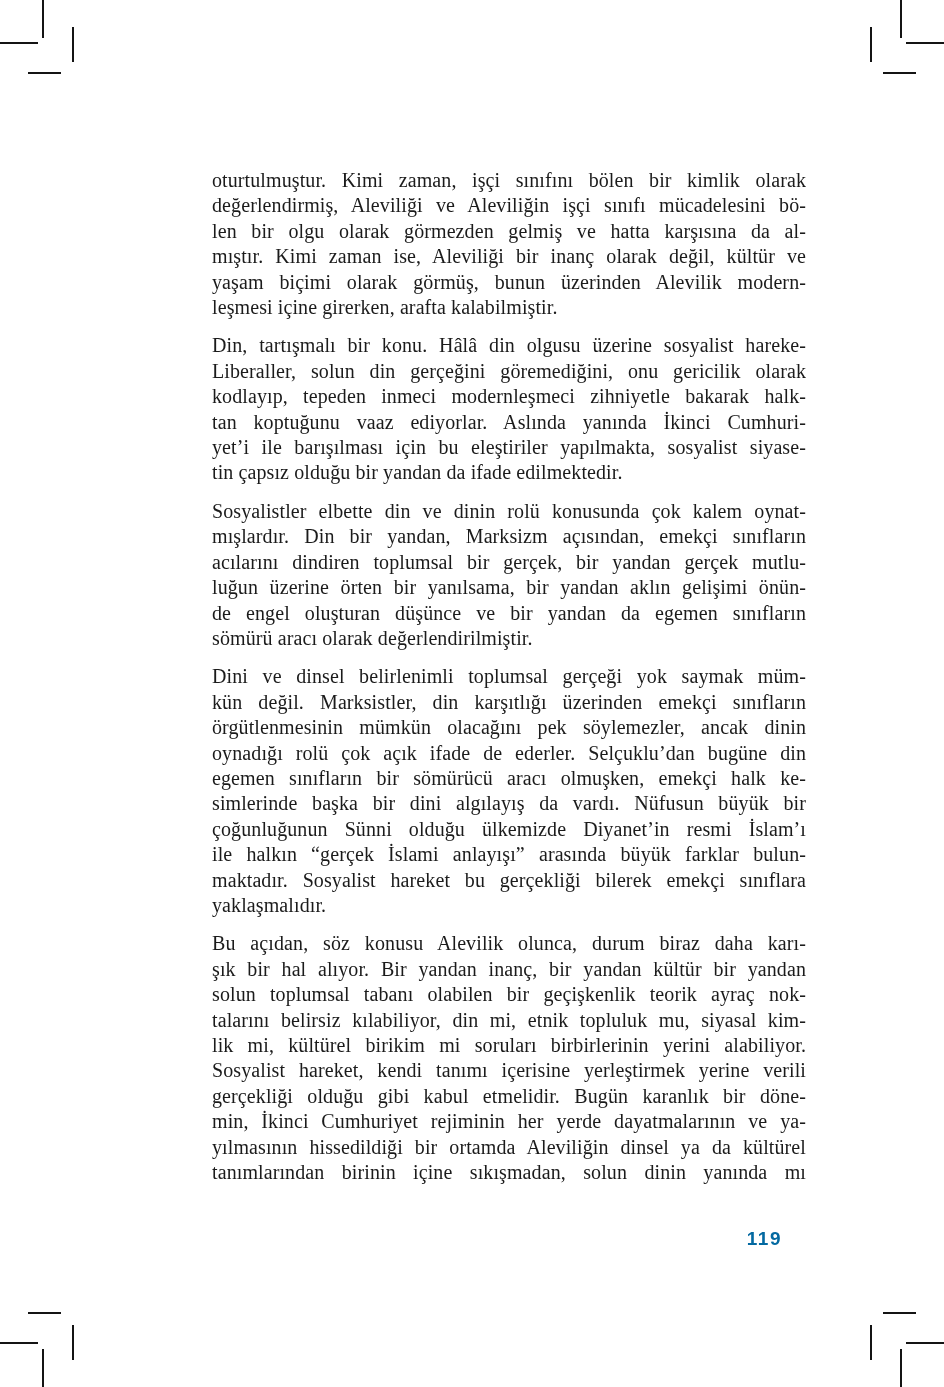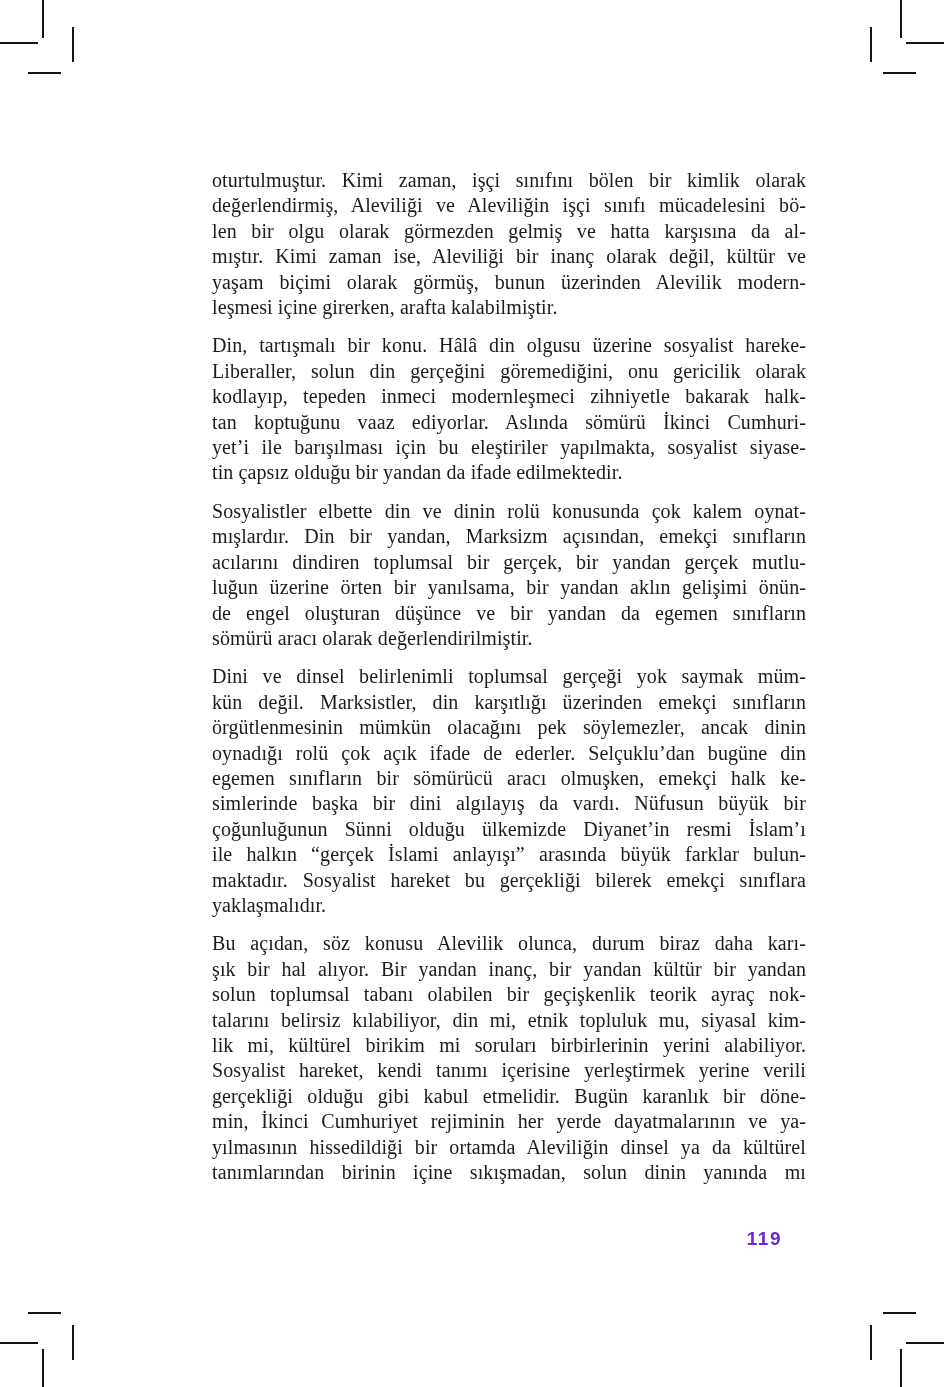--- a/index.html
+++ b/index.html
@@ -50,21 +50,21 @@
   .page-number {
     position: absolute;
     top: 1228px;
     left: 192px;
     width: 590px;
     text-align: right;
     font-family: "Liberation Sans", "DejaVu Sans", sans-serif;
     font-weight: bold;
     font-size: 19px;
     letter-spacing: 1.5px;
-    color: #6d28d9;
+    color: #0369a1;
   }
 </style>
 </head>
 <body>
 
 <div class="page">
 
   <div class="mark" style="left:42px;  top:0;      width:2px;  height:38px;"></div>
   <div class="mark" style="left:0;     top:42px;   width:38px; height:2px;"></div>
   <div class="mark" style="left:72px;  top:27px;   width:2px;  height:35px;"></div>
@@ -91,21 +91,21 @@
         <div class="line">değerlendirmiş, Aleviliği ve Aleviliğin işçi sınıfı mücadelesini bö-</div>
         <div class="line">len bir olgu olarak görmezden gelmiş ve hatta karşısına da al-</div>
         <div class="line">mıştır. Kimi zaman ise, Aleviliği bir inanç olarak değil, kültür ve</div>
         <div class="line">yaşam biçimi olarak görmüş, bunun üzerinden Alevilik modern-</div>
         <div class="line flush-last">leşmesi içine girerken, arafta kalabilmiştir.</div>
       </div>
       <div class="paragraph">
         <div class="line">Din, tartışmalı bir konu. Hâlâ din olgusu üzerine sosyalist hareke-</div>
         <div class="line">Liberaller, solun din gerçeğini göremediğini, onu gericilik olarak</div>
         <div class="line">kodlayıp, tepeden inmeci modernleşmeci zihniyetle bakarak halk-</div>
-        <div class="line">tan koptuğunu vaaz ediyorlar. Aslında sömürü İkinci Cumhuri-</div>
+        <div class="line">tan koptuğunu vaaz ediyorlar. Aslında yanında İkinci Cumhuri-</div>
         <div class="line">yet’i ile barışılması için bu eleştiriler yapılmakta, sosyalist siyase-</div>
         <div class="line flush-last">tin çapsız olduğu bir yandan da ifade edilmektedir.</div>
       </div>
       <div class="paragraph">
         <div class="line">Sosyalistler elbette din ve dinin rolü konusunda çok kalem oynat-</div>
         <div class="line">mışlardır. Din bir yandan, Marksizm açısından, emekçi sınıfların</div>
         <div class="line">acılarını dindiren toplumsal bir gerçek, bir yandan gerçek mutlu-</div>
         <div class="line">luğun üzerine örten bir yanılsama, bir yandan aklın gelişimi önün-</div>
         <div class="line">de engel oluşturan düşünce ve bir yandan da egemen sınıfların</div>
         <div class="line flush-last">sömürü aracı olarak değerlendirilmiştir.</div>

